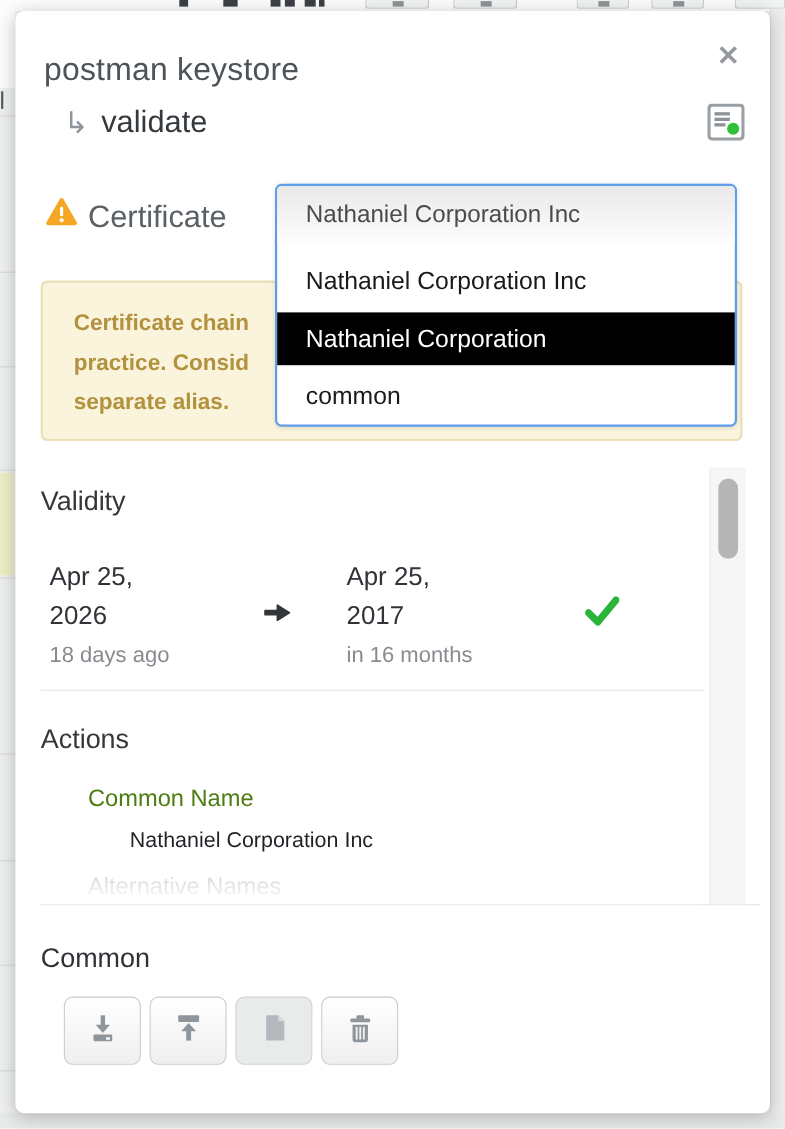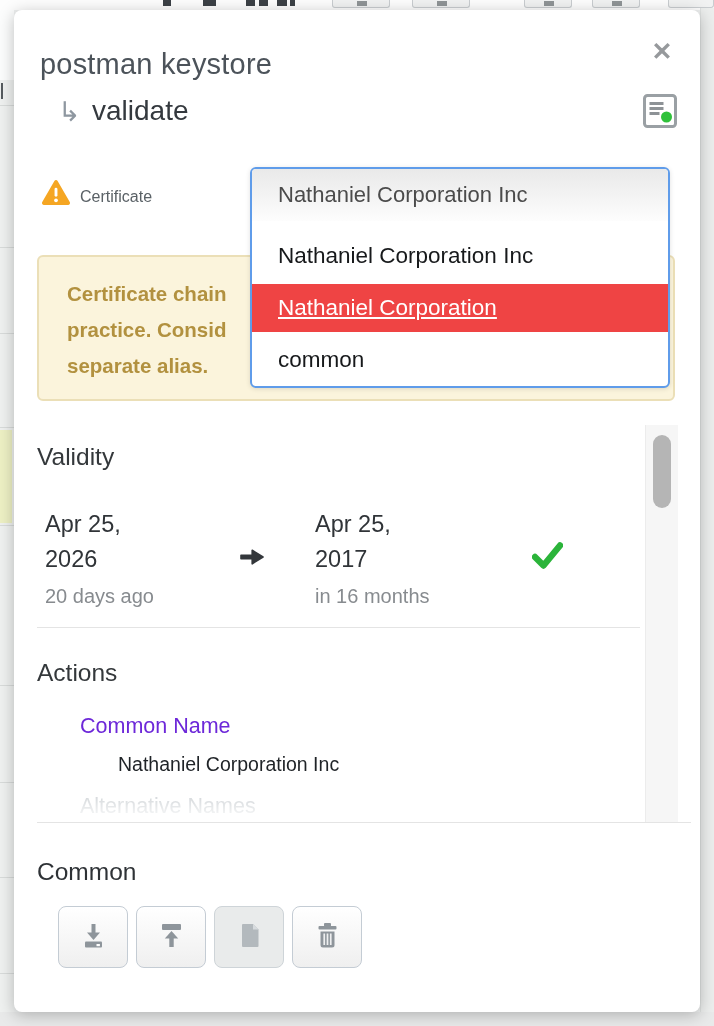--- a/index.html
+++ b/index.html
@@ -36,21 +36,21 @@
   .modal-subtitle { position:absolute; left:78px; top:83px; font-size:28px; line-height:36px; color:#34393e; }
   .close-btn {
     position:absolute; left:630px; top:24px; width:36px; height:34px;
     background:none; border:none; font-size:25px; font-weight:700; color:#96999c; cursor:pointer;
     font-family:"Liberation Sans", sans-serif;
   }
   .cert-badge { position:absolute; left:629px; top:84px; width:34px; height:34px; }
 
   
   .warn-tri { position:absolute; left:27px; top:169px; width:30px; height:27px; }
-  .cert-label { position:absolute; left:66px; top:171px; font-size:16px; line-height:32px; color:#5a6166; }
+  .cert-label { position:absolute; left:66px; top:171px; font-size:28px; line-height:32px; color:#5a6166; }
 
   
   .warn-box {
     position:absolute; left:23px; top:245px; width:638px; height:146px;
     background:#fbf4dc; border:2px solid #ebdfb7; border-radius:6px;
     padding:19px 0 0 28px; z-index:1;
   }
   .warn-box div {
     font-size:20.5px; line-height:36px; font-weight:700; color:#b2913f; white-space:nowrap;
   }
@@ -65,35 +65,35 @@
     position:absolute; left:0; top:0; width:416px; height:52px;
     background:linear-gradient(#e9e9e9, #fdfdfd);
     border-radius:4px 4px 0 0;
     font-size:22px; line-height:52px; color:#4b4b4b; padding-left:26px; cursor:pointer;
   }
   .dd-opt {
     position:absolute; left:0; width:416px; height:48px;
     font-size:22.5px; line-height:48px; color:#17191b; padding-left:26px; cursor:pointer;
     white-space:nowrap;
   }
-  .dd-opt.highlighted { background:#ef4444; color:#ffffff;text-decoration:underline; }
+  .dd-opt.highlighted { background:#000000; color:#ffffff; }
 
   
   .scroll-area {
     position:absolute; left:23px; top:415px; width:654px; height:398px;
     border-bottom:1px solid #e4e4e4;
   }
   .sec-heading { position:absolute; font-size:24.5px; line-height:32px; color:#34383b; }
   .date-col { position:absolute; width:160px; text-align:left; }
   .date-line { font-size:23.5px; line-height:35px; color:#303438; }
   .date-rel { font-size:20px; line-height:26px; color:#878b8f; margin-top:6px; }
   .transfer-arrow { position:absolute; left:202px; top:121px; width:26px; height:22px; }
   .valid-check { position:absolute; left:495px; top:117px; width:31px; height:28px; }
   .divider { position:absolute; left:0; top:202px; width:603px; height:1px; background:#e4e4e4; }
-  .field-label { position:absolute; left:43px; font-size:21.5px; line-height:28px; color:#6d28d9; }
+  .field-label { position:absolute; left:43px; font-size:21.5px; line-height:28px; color:#4d7c0f; }
   .field-value { position:absolute; left:81px; font-size:19.5px; line-height:26px; color:#1f2327; }
   .field-label.faded { color:#d2d6d9; }
   .scroll-fade { position:absolute; left:0; bottom:0; width:600px; height:28px;
     background:linear-gradient(rgba(255,255,255,0), #ffffff); pointer-events:none; }
   .scroll-track {
     position:absolute; left:608px; top:0; width:33px; height:397px;
     background:#f6f6f6; border-left:1px solid #ececec;
   }
   .scroll-thumb {
     position:absolute; left:7px; top:10px; width:18px; height:73px;
@@ -191,21 +191,21 @@
       <div class="dd-opt highlighted" style="top:115px;">Nathaniel Corporation</div>
       <div class="dd-opt" style="top:167px;">common</div>
     </div>
 
     <div class="scroll-area">
       <div class="sec-heading" style="left:0;top:16px;">Validity</div>
 
       <div class="date-col" style="left:8px;top:82px;">
         <div class="date-line">Apr 25,</div>
         <div class="date-line">2026</div>
-        <div class="date-rel">20 days ago</div>
+        <div class="date-rel">18 days ago</div>
       </div>
 
       <span class="transfer-arrow">
         <svg width="26" height="22" viewBox="0 0 26 22">
           <path d="M2 9.2 h11.2 V4.2 L24 11 l-10.8 6.8 V12.8 H2 Z" fill="#33373b" stroke="#33373b" stroke-width="1.6" stroke-linejoin="round"></path>
         </svg>
       </span>
 
       <div class="date-col" style="left:278px;top:82px;">
         <div class="date-line">Apr 25,</div>

